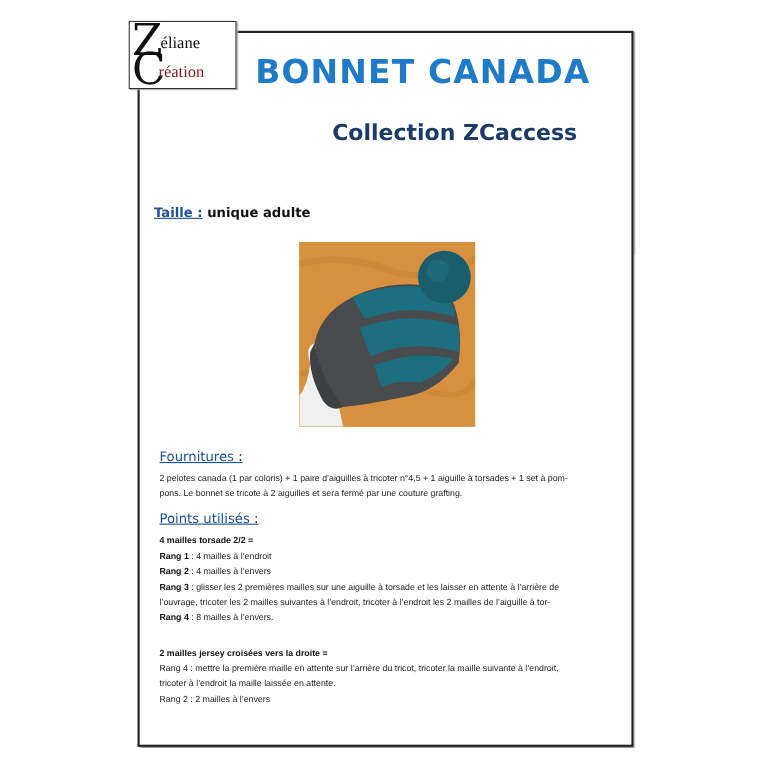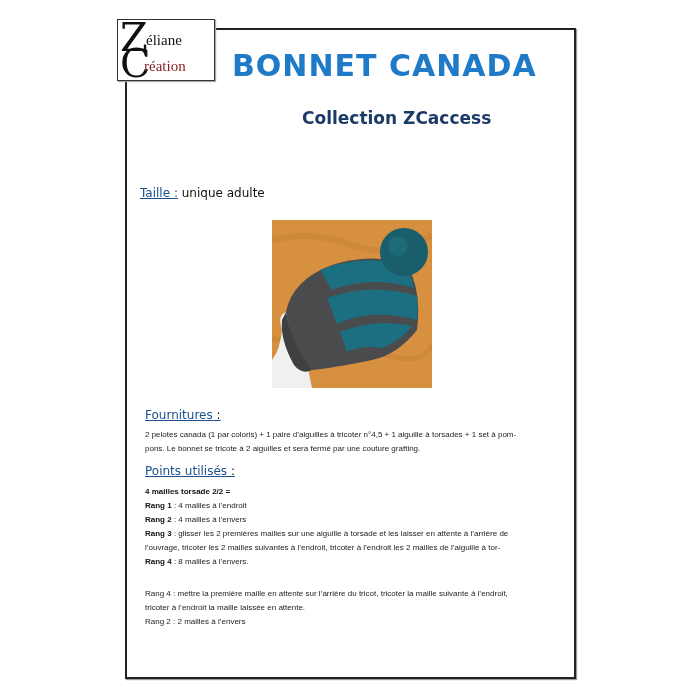--- a/index.html
+++ b/index.html
@@ -4,22 +4,22 @@
 <style>
   html, body { margin:0; padding:0; background:#ffffff; }
   body { width:700px; height:700px; position:relative; overflow:hidden; font-family:"DejaVu Sans", sans-serif; }
   .page { position:absolute; left:125px; top:28px; width:447px; height:647px; border:2px solid #222; box-shadow:1px 1px 1px #999; background:#fff; }
   .logo { position:absolute; left:117px; top:19px; width:96px; height:60px; border:1px solid #333; background:#fff; box-shadow:1px 1px 1px #aaa; z-index:2; font-family:"DejaVu Serif", serif; }
   .logo .bigZ { position:absolute; left:2px; top:-6px; font-size:40px; color:#111; font-family:"DejaVu Serif", serif; }
   .logo .bigC { position:absolute; left:2px; top:20px; font-size:40px; color:#111; font-family:"DejaVu Serif", serif; }
   .logo .l1 { position:absolute; left:28px; top:12px; font-size:15px; color:#111; font-family:"Liberation Serif", serif; }
   .logo .l2 { position:absolute; left:26px; top:38px; font-size:15px; color:#7f1d1d; font-family:"Liberation Serif", serif; }
   .title { position:absolute; left:232px; top:48px; font-size:30px; font-weight:bold; color:#1f7bc8; letter-spacing:1px; font-family:"DejaVu Sans", sans-serif;text-align:right; }
-  .subtitle { position:absolute; left:302px; top:108px; font-size:17px; font-weight:bold; color:#1b3a66; font-family:"DejaVu Sans", sans-serif; }
-  .taille { position:absolute; left:140px; top:186px; font-size:12px; font-weight:normal; color:#111; }
+  .subtitle { position:absolute; left:302px; top:108px; font-size:20px; font-weight:bold; color:#1b3a66; font-family:"DejaVu Sans", sans-serif; }
+  .taille { position:absolute; left:140px; top:186px; font-size:12px; font-weight:bold; color:#111; }
   .taille .lbl { color:#1b4f8f; text-decoration:underline; }
   .photo { position:absolute; left:272px; top:220px; width:160px; height:168px; background:#d9913f; overflow:hidden; }
   .h2 { position:absolute; font-size:12px; color:#1b4f8f; text-decoration:underline; font-family:"DejaVu Sans", sans-serif; }
   .h2 .colon { text-decoration:none; color:#111; }
   .para { position:absolute; left:145px; width:410px; font-size:8px; line-height:14px; color:#222; font-family:"Liberation Sans", sans-serif; }
   .para b { color:#111;margin-top:26px; }
 </style>
 </head>
 <body>
 
@@ -75,16 +75,17 @@
 <div class="para" style="top:485px;">
   <div><b>4 mailles torsade 2/2 =</b></div>
   <div><b>Rang 1</b><span> : 4 mailles à l’endroit</span></div>
   <div><b>Rang 2</b><span> : 4 mailles à l’envers</span></div>
   <div><b>Rang 3</b><span> : glisser les 2 premières mailles sur une aiguille à torsade et les laisser en attente à l’arrière de</span></div>
   <div><span>l’ouvrage, tricoter les 2 mailles suivantes à l’endroit, tricoter à l’endroit les 2 mailles de l’aiguille à tor-</span></div>
   <div><b>Rang 4</b><span> : 8 mailles à l’envers.</span></div>
 </div>
 
 <div class="para" style="top:587px;">
+  <div><b>2 mailles jersey croisées vers la droite =</b></div>
   <div>Rang 4 : mettre la première maille en attente sur l’arrière du tricot, tricoter la maille suivante à l’endroit,</div>
   <div>tricoter à l’endroit la maille laissée en attente.</div>
   <div>Rang 2 : 2 mailles à l’envers</div>
 </div>
 
 </body></html>

